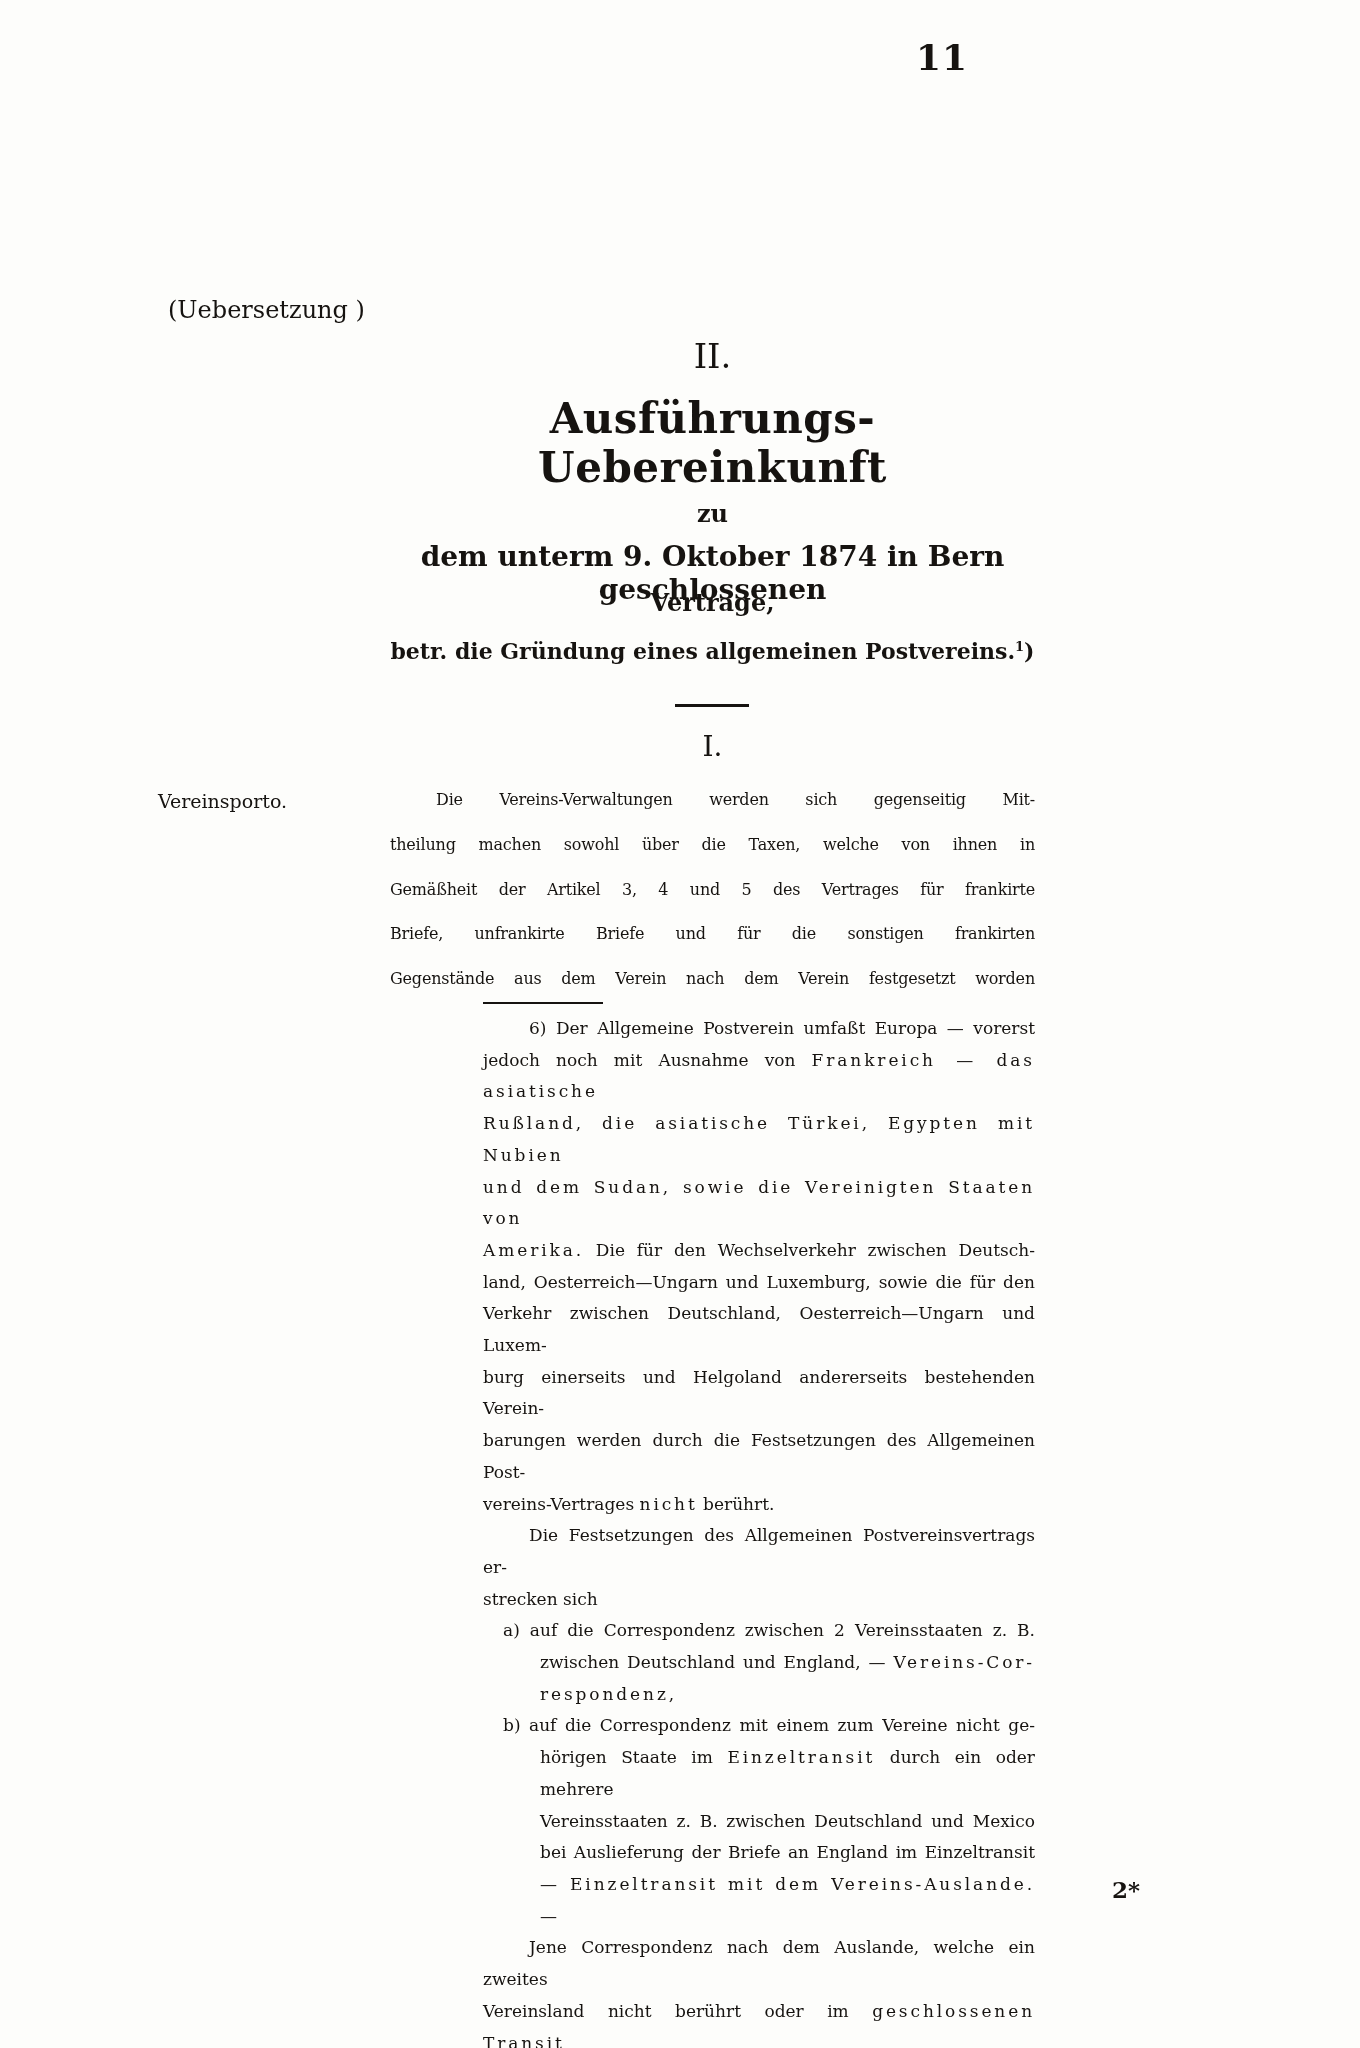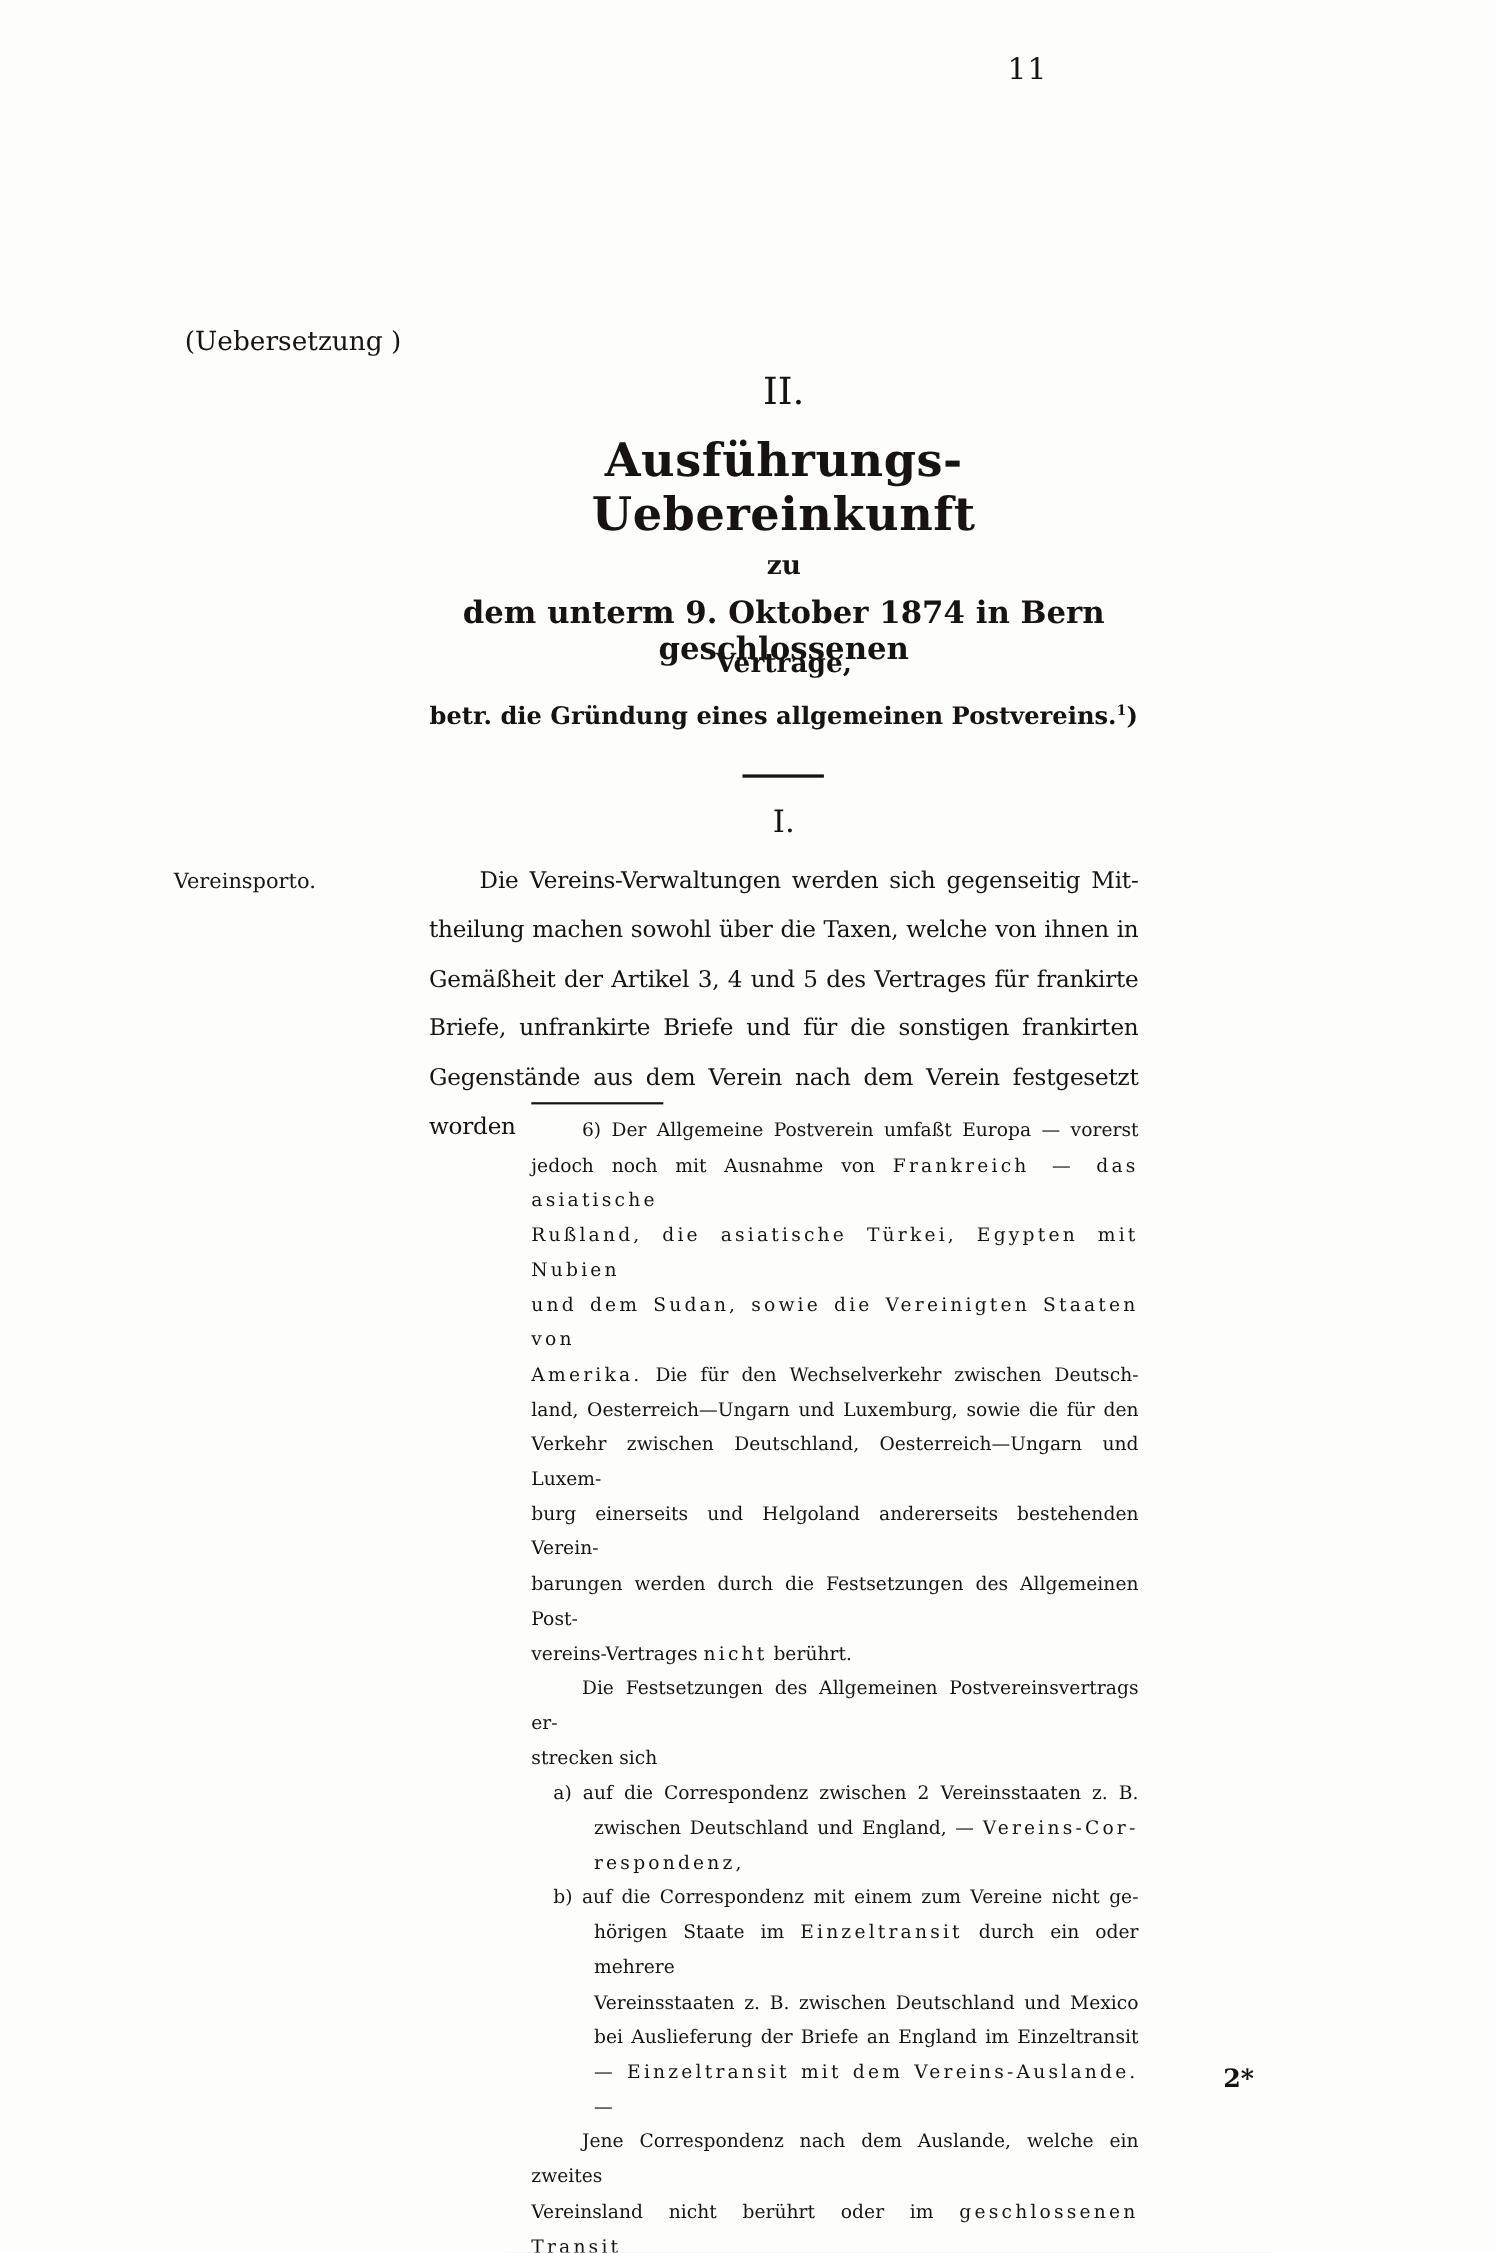--- a/index.html
+++ b/index.html
@@ -8,38 +8,38 @@
     width:1360px;height:2048px;
     margin:0 auto;
     background:#fdfdfb;
     color:#161310;
     font-family:"DejaVu Serif", serif;
     overflow:hidden;
   }
   .abs{position:absolute;}
   .colcenter{position:absolute;left:390px;width:645px;text-align:center;}
 
-  #page-number{left:916px;top:36px;font-size:27px;font-weight:normal;letter-spacing:1px;margin-top:12px;}
+  #page-number{left:916px;top:36px;font-size:36px;font-weight:bold;letter-spacing:1px;}
   #translation-note{left:168px;top:296px;font-size:24px;text-align:right;}
 
   #section-numeral{top:336px;font-size:34px;}
   #main-title{top:394px;font-size:42px;font-weight:bold;letter-spacing:0.5px;}
   #zu-word{top:499px;font-size:24px;font-weight:bold;}
   #subtitle-line-1{top:540px;font-size:28px;font-weight:bold;}
   #subtitle-line-2{top:588px;font-size:24px;font-weight:bold;}
   #subject-line{top:638px;font-size:22px;font-weight:bold;}
   #subject-line sup{font-size:13px;}
   #divider-rule{left:675px;top:704px;width:74px;height:3px;background:#161310;}
   #article-numeral{top:730px;font-size:28px;}
 
   #margin-note{left:158px;top:790px;font-size:19px;}
 
   #body-block{
     left:390px;top:778px;width:645px;
-    font-size:21px;line-height:44.8px;letter-spacing:-0.2px;
+    font-size:16px;line-height:44.8px;letter-spacing:-0.2px;
   }
   #footnote-rule{left:483px;top:1002px;width:120px;height:2px;background:#161310;}
   #footnote-block{
     left:483px;top:1013px;width:552px;
     font-size:17px;line-height:31.7px;
   }
 
   .tline{text-align:justify;text-align-last:justify;}
   .tline.nofill{text-align-last:left;}
   .ind{text-indent:46px;}

